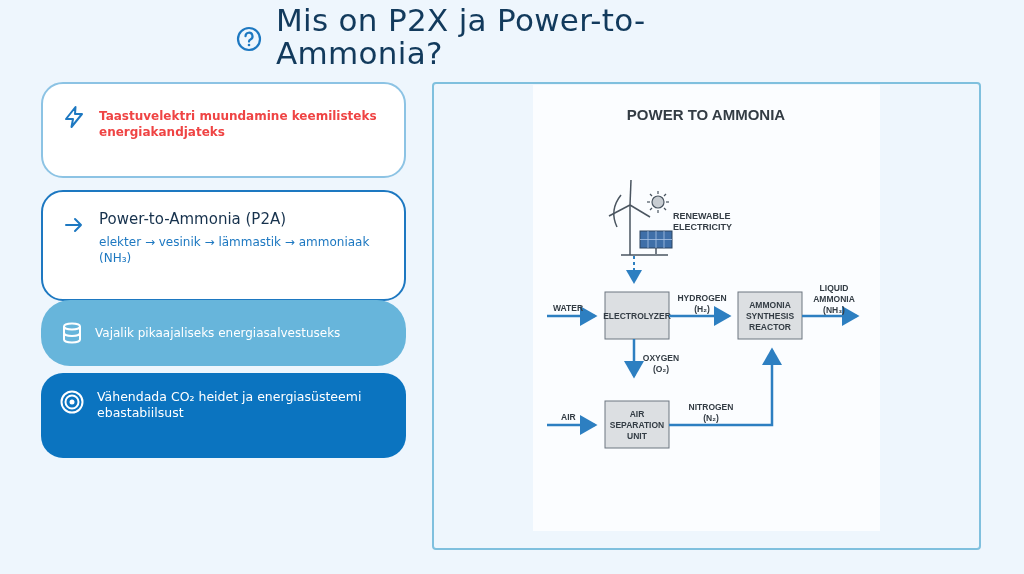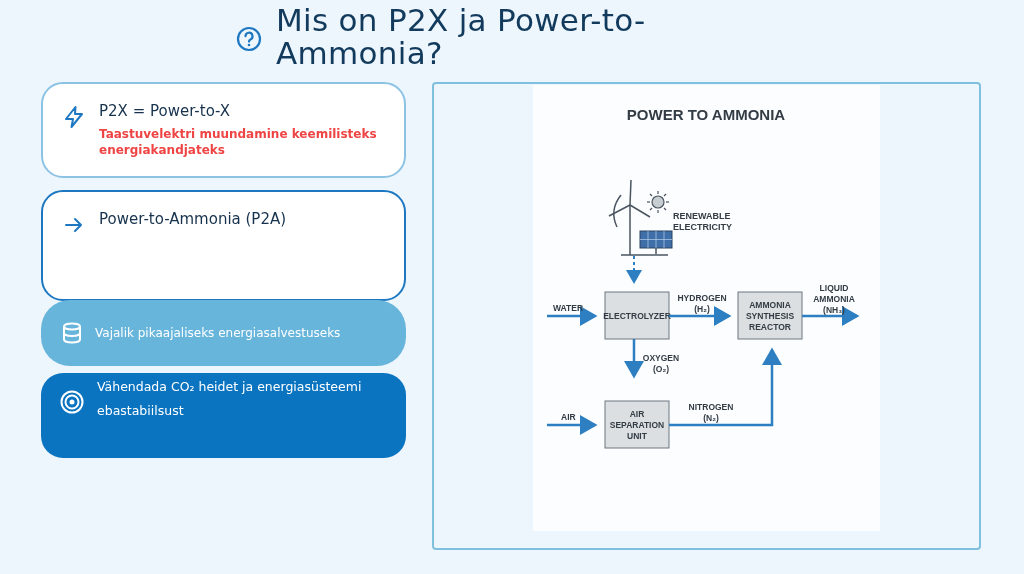--- a/index.html
+++ b/index.html
@@ -28,21 +28,21 @@
   .card .sub { font-size:12px; font-weight:bold; color:#ef4444; margin-top:6px; line-height:16px; }
   .card .sub.blue { color:#1d78c1; font-weight:normal; }
   #c1 { top:82px; height:96px; }
   #c2 { top:190px; height:111px; }
   #c3 { top:300px; height:66px; background:#67b5db; border-radius:29px; align-items:center; }
   #c3 .icon { margin-top:0; }
   #c3 .label { color:#fff; font-size:12px; margin-left:10px; }
   #c4 { top:373px; height:85px; background:#0b74c0; }
   #c4 .icon { margin-top:16px; }
   #c4 .small { color:#fff; font-size:10px; margin-top:14px; }
-  #c4 .main { color:#fff; font-size:12.5px; margin-top:2px; line-height:24px; }
+  #c4 .main { color:#fff; font-size:12.5px; margin-top:16px; line-height:16px; }
   .panel {
     position:absolute; left:432px; top:82px; width:549px; height:468px;
     box-sizing:border-box; border:2px solid #7fc0de; border-radius:4px; background:#eef6fd;
   }
   .diagram { position:absolute; left:533px; top:85px; width:347px; height:446px; background:#fbfdff; }
   .diagram svg { width:347px; height:462px; display:block; }
   .dtxt { font-family:"Liberation Sans", sans-serif; font-weight:bold; fill:#333c44; }
 </style>
 </head>
 <body>
@@ -54,31 +54,31 @@
     <circle cx="13" cy="19" r="1.3" fill="#1d78c1"></circle>
   </svg>
   <h1 class="title">Mis on P2X ja Power-to-Ammonia?</h1>
 </div>
 
 <div class="card outline" id="c1">
   <svg class="icon" viewBox="0 0 26 26">
     <path d="M14.5 3 L5 15 H12 L10.5 23 L21 10 H14 Z" fill="none" stroke="#1d78c1" stroke-width="2" stroke-linejoin="round"></path>
   </svg>
   <div class="body">
-    <div class="head">P2X = Power-to-X</div>
     <div class="sub">Taastuvelektri muundamine keemilisteks energiakandjateks</div>
   </div>
 </div>
 
 <div class="card outline2" id="c2">
   <svg class="icon" viewBox="0 0 26 26">
     <path d="M5 13 H20 M14 7 L20 13 L14 19" fill="none" stroke="#1d78c1" stroke-width="2" stroke-linecap="round" stroke-linejoin="round"></path>
   </svg>
   <div class="body">
     <div class="head">Power-to-Ammonia (P2A)</div>
+    <div class="sub blue">elekter → vesinik → lämmastik → ammoniaak (NH₃)</div>
   </div>
 </div>
 
 <div class="card" id="c3">
   <svg class="icon" viewBox="0 0 26 26">
     <ellipse cx="13" cy="6.5" rx="8" ry="3" fill="none" stroke="#fff" stroke-width="2"></ellipse>
     <path d="M5 6.5 V19.5 C5 21.2 8.6 22.5 13 22.5 C17.4 22.5 21 21.2 21 19.5 V6.5 M5 13 C5 14.7 8.6 16 13 16 C17.4 16 21 14.7 21 13" fill="none" stroke="#fff" stroke-width="2"></path>
   </svg>
   <div class="label">Vajalik pikaajaliseks energiasalvestuseks</div>
 </div>

